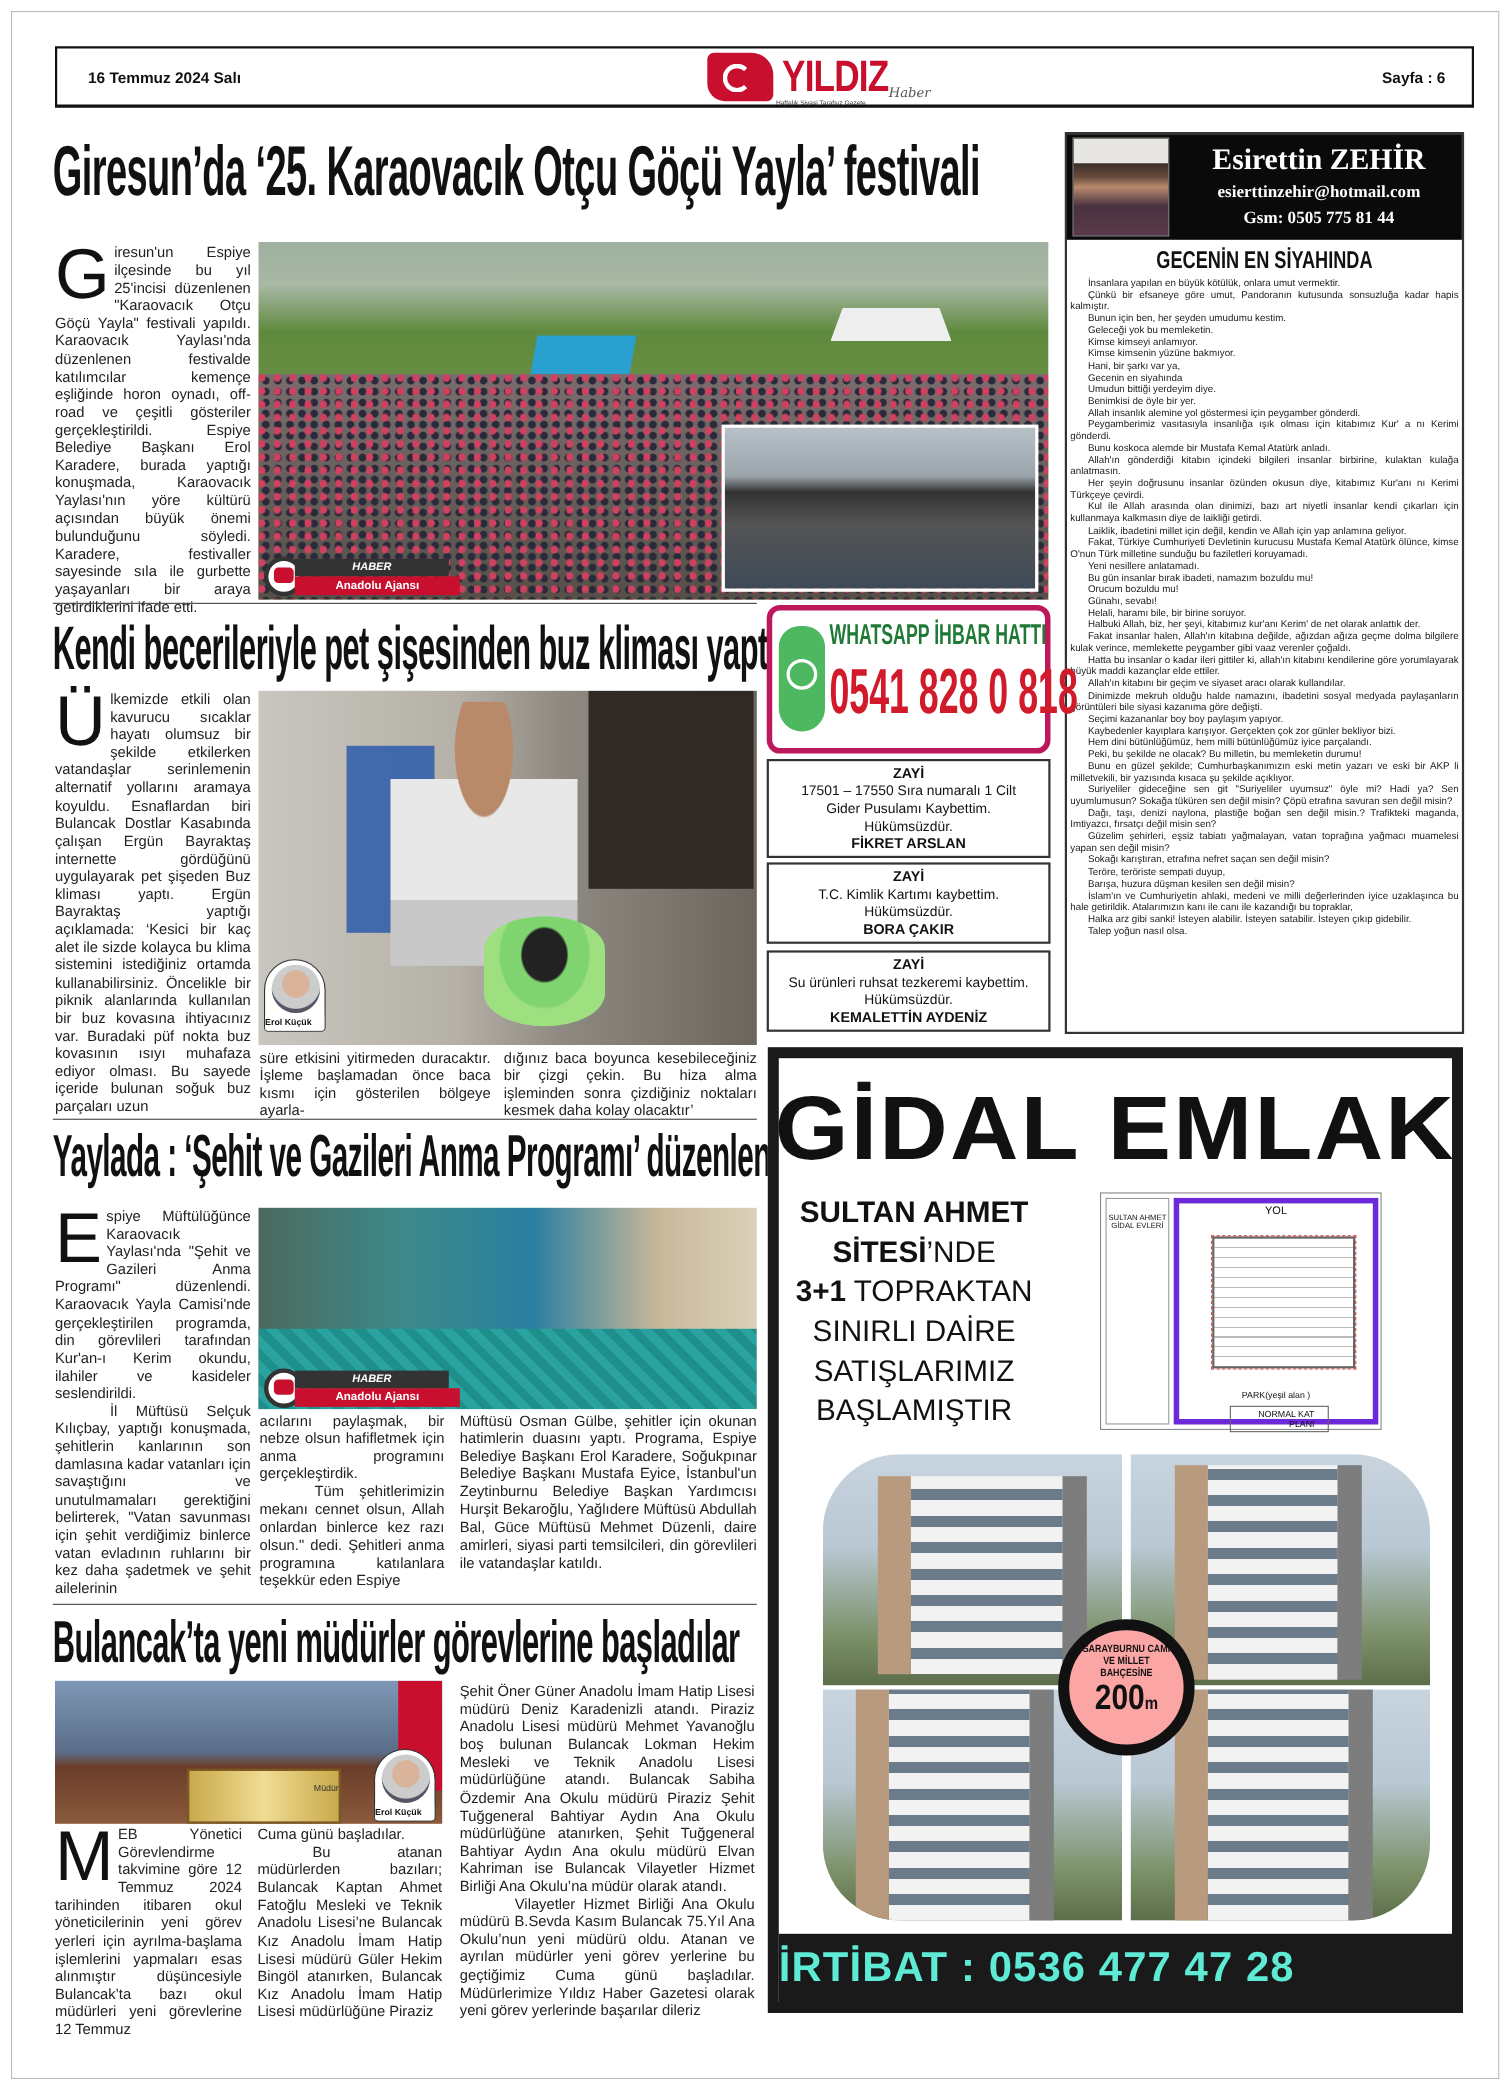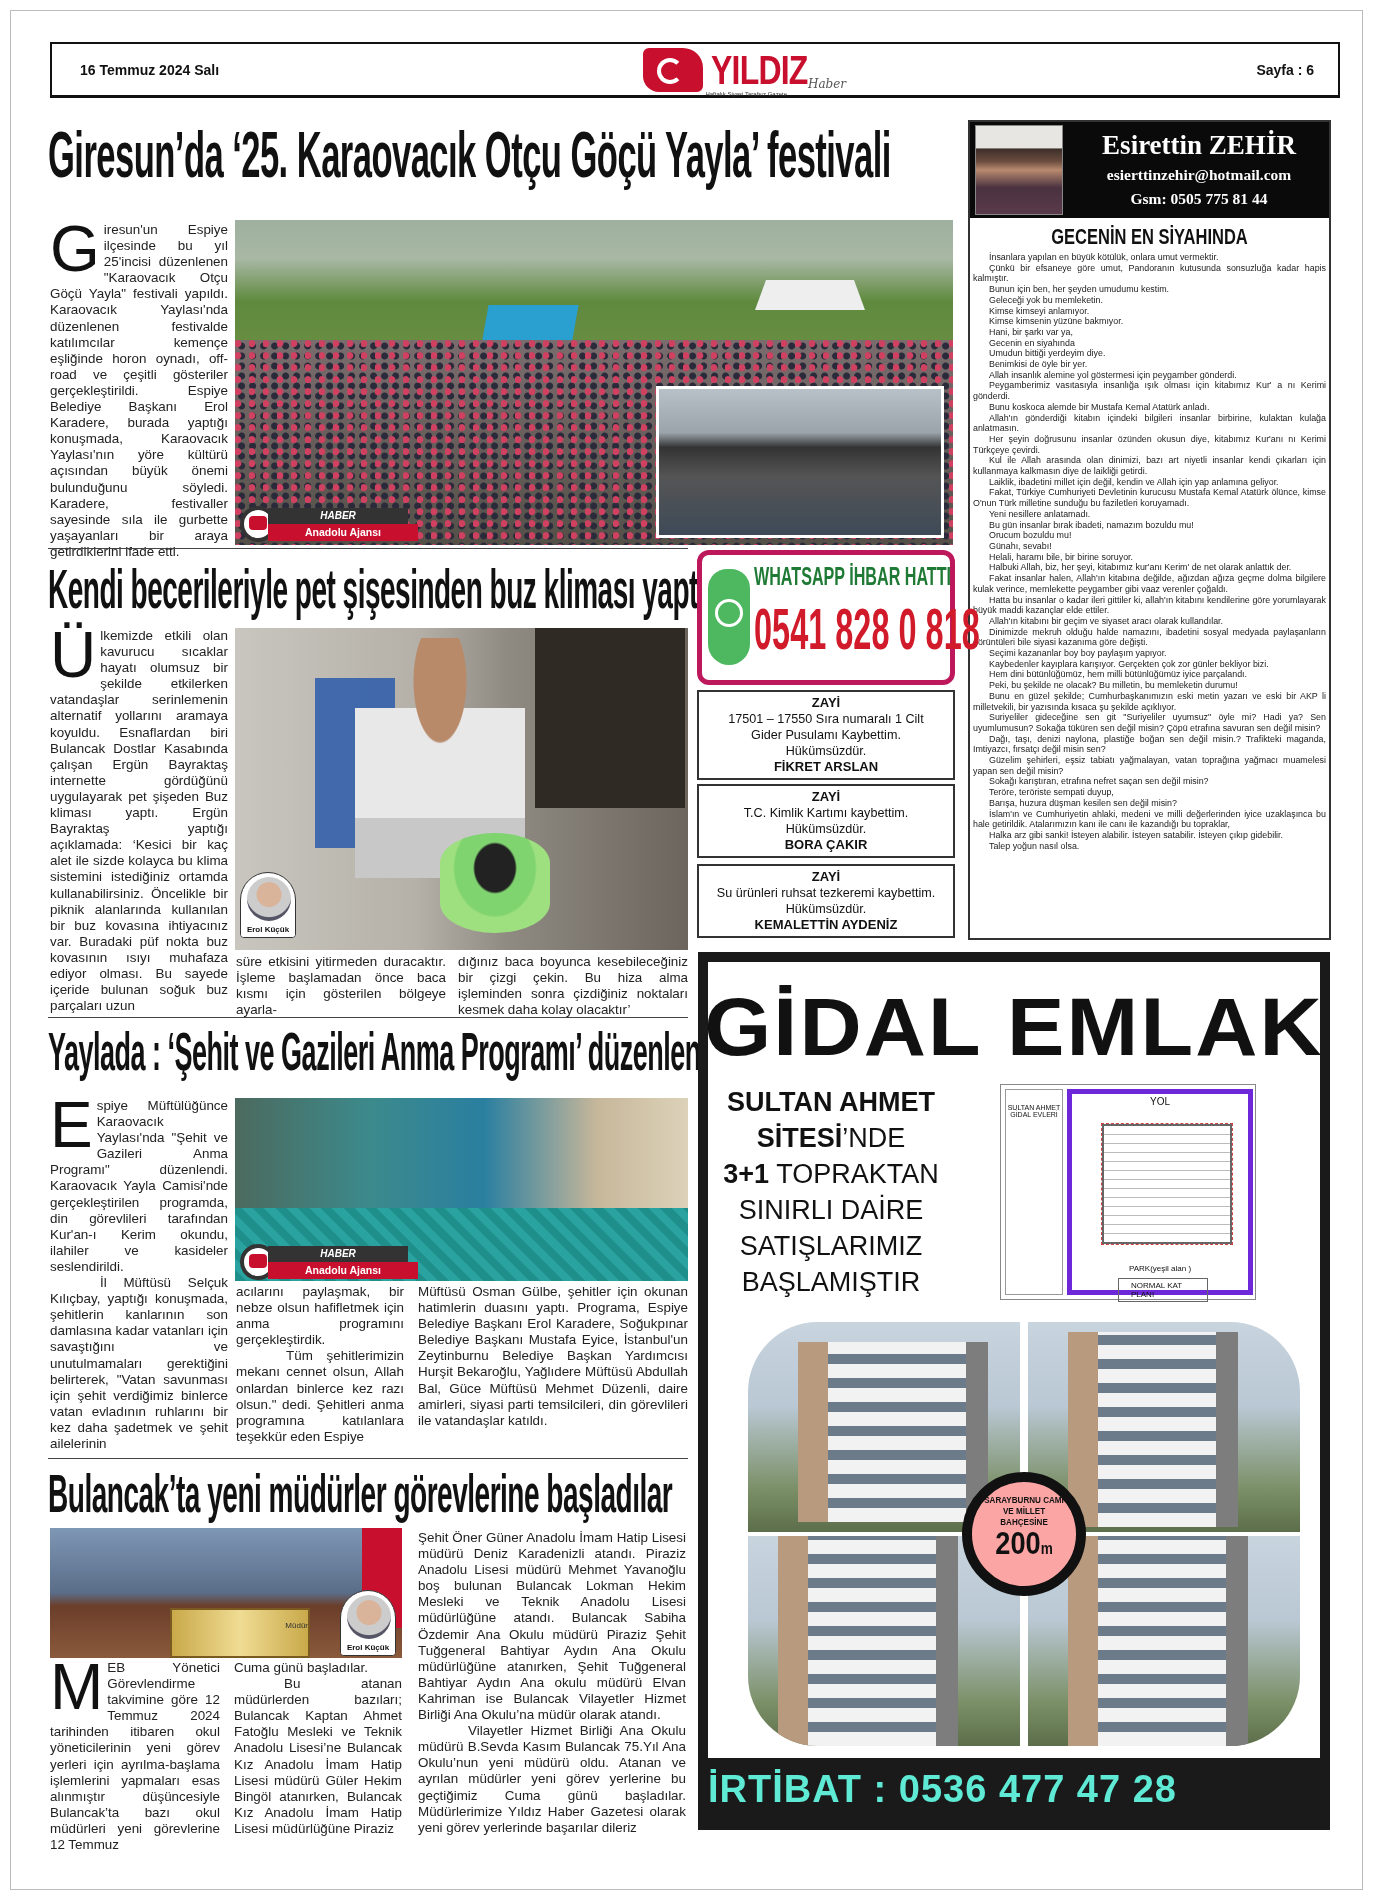--- a/index.html
+++ b/index.html
@@ -31,21 +31,21 @@
 .badge .circ::after{content:"";position:absolute;left:5px;top:6px;width:18px;height:14px;background:#c8102e;border-radius:4px}
 .badge .top{position:absolute;left:28px;top:0;width:140px;height:16px;background:#333;color:#fff;font-size:10px;font-style:italic;font-weight:bold;text-align:center;line-height:16px}
 .badge .bot{position:absolute;left:28px;top:16px;width:150px;height:17px;background:#c8102e;color:#fff;font-size:10.5px;font-weight:bold;text-align:center;line-height:17px}
 .ph-klima{left:235px;top:628px;width:453px;height:322px;background:linear-gradient(90deg,#c9c6bf 0%,#b5b1a8 40%,#8f8a82 60%,#6b655d 100%)}
 .ph-klima .man{position:absolute;left:120px;top:10px;width:170px;height:240px;background:radial-gradient(ellipse at 50% 18%,#b88a6a 0 26px,transparent 27px),linear-gradient(180deg,transparent 0 70px,#e8e8e8 70px 180px,#c8c8c8 180px)}
 .ph-klima .chair{position:absolute;left:80px;top:50px;width:80px;height:170px;background:#2255aa;opacity:.8}
 .ph-klima .bucket{position:absolute;left:205px;top:205px;width:110px;height:100px;border-radius:50%/30%;background:radial-gradient(ellipse at 50% 35%,#222 0 20px,#7fd46f 22px 40px,#9ee080 42px)}
 .ph-klima .door{position:absolute;left:300px;top:0;width:150px;height:180px;background:#2f2a24}
 .author{position:absolute;width:56px;height:66px;background:#fff;border:1px solid #333;border-radius:28px 28px 4px 4px;overflow:hidden}
 .author .face{position:absolute;left:6px;top:4px;width:44px;height:44px;border-radius:50%;background:radial-gradient(circle at 50% 40%,#d9b49a 0 12px,#ccc 13px 22px,#556 23px)}
-.author .nm{position:absolute;left:0;bottom:0;width:100%;height:14px;font-size:8px;font-weight:bold;text-align:center;line-height:14px;background:#fff}
+.author .nm{position:absolute;left:0;bottom:0;width:100%;height:14px;font-size:8px;font-weight:bold;line-height:14px;background:#fff}
 .ph-cami{left:235px;top:1098px;width:453px;height:183px;background:linear-gradient(90deg,#4c6a5e 0%,#3c8a8c 30%,#2a7fa0 55%,#c7b79a 80%,#dcd2b9 100%)}
 .ph-cami .carpet{position:absolute;left:0;top:110px;width:100%;height:73px;background:repeating-linear-gradient(45deg,#1f8f8c 0 8px,#2aa3a0 8px 16px)}
 .ph-mud{left:50px;top:1528px;width:352px;height:130px;background:linear-gradient(180deg,#7e97b5 0%,#5a6d88 50%,#6b3e2a 60%,#8b5a3c 100%)}
 .ph-mud .flag{position:absolute;right:0;top:0;width:40px;height:100px;background:#c8102e}
 .ph-mud .plate{position:absolute;left:120px;top:80px;width:140px;height:50px;background:linear-gradient(90deg,#c9a94a,#f0dc94,#c9a94a);border:2px solid #7a5a20;font-size:8px;text-align:right;line-height:32px;color:#333}
 .rule{position:absolute;height:1px;background:#444}
 .col-box{position:absolute;left:968px;top:120px;width:363px;height:820px;border:2px solid #333}
 .col-head{position:absolute;left:970px;top:122px;width:359px;height:96px;background:#0a0a0a}
 .col-photo{position:absolute;left:975px;top:125px;width:88px;height:90px;background:linear-gradient(180deg,#e8e6e2 0%,#e8e6e2 25%,#3d2f2a 26%,#6a4c3e 40%,#b98a6e 50%,#4a3240 70%,#5a3a4a 100%);border:1px solid #888}
 .col-name{position:absolute;left:1070px;top:130px;width:258px;text-align:center;color:#fff;font-family:"Liberation Serif",serif;font-weight:bold;font-size:27px}
@@ -64,21 +64,21 @@
 .ad{position:absolute;left:698px;top:952px;width:632px;height:878px;border:10px solid #1a1a1a;background:#fff}
 .ad .brand{position:absolute;left:0;top:18px;width:100%;text-align:center;font-family:"Liberation Sans",sans-serif;font-weight:900;font-size:82px;letter-spacing:2px;color:#111;transform:scaleX(1.05)}
 .ad .left{position:absolute;left:12px;top:122px;width:222px;text-align:center;font-size:27px;line-height:36px;color:#111}
 .ad .left b{font-weight:900}
 .ad .plan{position:absolute;left:292px;top:122px;width:256px;height:216px;border:1px solid #888;background:#fff}
 .plan .legend{position:absolute;left:4px;top:4px;width:58px;height:206px;border:1px solid #999;font-size:7px;text-align:center}
 .plan .draw{position:absolute;left:66px;top:4px;width:186px;height:206px;border:5px solid #6d28d9}
 .plan .yol{position:absolute;left:0;top:2px;width:100%;text-align:center;font-size:10px}
 .plan .bld{position:absolute;left:30px;top:30px;width:130px;height:120px;background:repeating-linear-gradient(0deg,#fff 0 8px,#bbb 8px 9px),repeating-linear-gradient(90deg,#fff 0 10px,#bbb 10px 11px);border:2px solid #666;outline:1px dashed #d04040}
 .plan .park{position:absolute;left:0;top:170px;width:100%;text-align:center;font-size:8px}
-.plan .nkp{position:absolute;left:46px;top:184px;width:90px;border:1px solid #666;text-align:left;font-size:8px;padding:2px 12px}
+.plan .nkp{position:absolute;left:46px;top:184px;width:90px;border:1px solid #666;text-align:right;font-size:8px;padding:2px 12px}
 .ad .photos{position:absolute;left:40px;top:360px;width:552px;height:424px;border-radius:70px;overflow:hidden;background:#fff}
 .ad .p{position:absolute;width:272px;height:210px;background:linear-gradient(180deg,#c8d4de 0%,#b9c8d4 40%,#7a8f66 80%,#5c6e4a 100%)}
 .ad .p .b{position:absolute;background:repeating-linear-gradient(0deg,#f2f2f2 0 14px,#6b7b8a 14px 24px);border-left:30px solid #b89a7e;border-right:22px solid #7d7d7d}
 .ad .circle{position:absolute;left:214px;top:150px;width:124px;height:124px;border-radius:50%;background:#fca5a5;border:10px solid #111;text-align:center}
 .ad .circle .ct{font-size:9.5px;font-weight:bold;line-height:11px;margin-top:12px;transform:scaleX(.85)}
 .ad .circle .cn{font-size:32px;font-weight:bold;line-height:32px;transform:scaleX(.85)}
 .ad .circle .cn span{font-size:16px}
 .ad .contact{position:absolute;left:0;bottom:0;width:100%;height:62px;background:#1a1a1a;color:#5eead4;text-align:left;font-weight:900;font-size:38px;line-height:62px;letter-spacing:1px}
 </style>
 </head>

